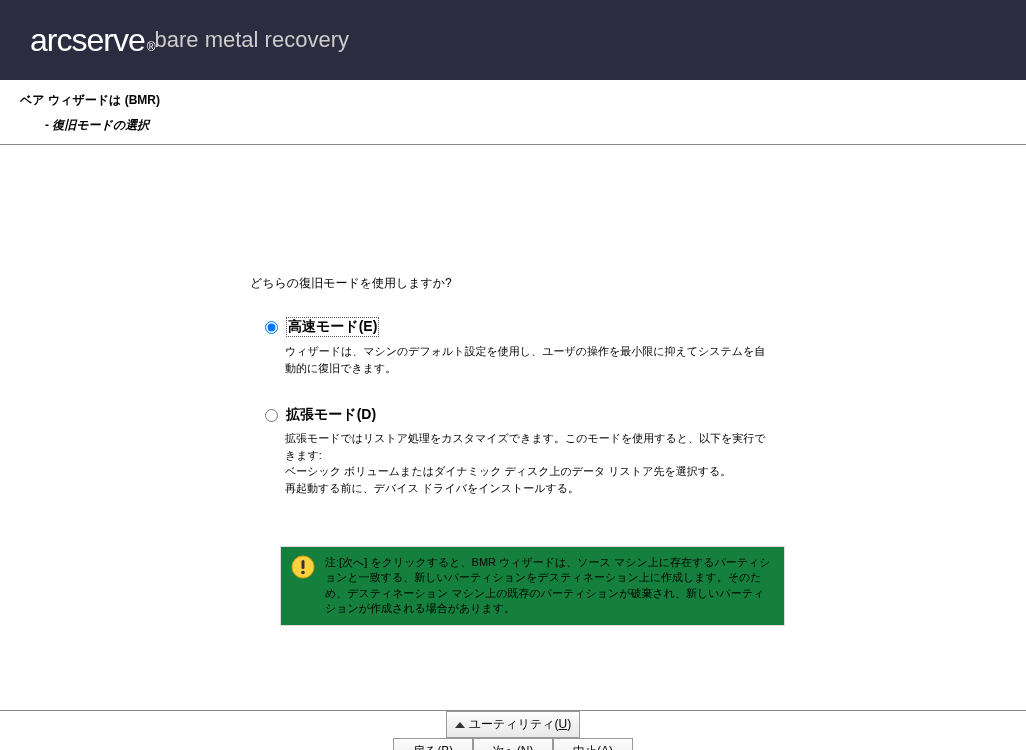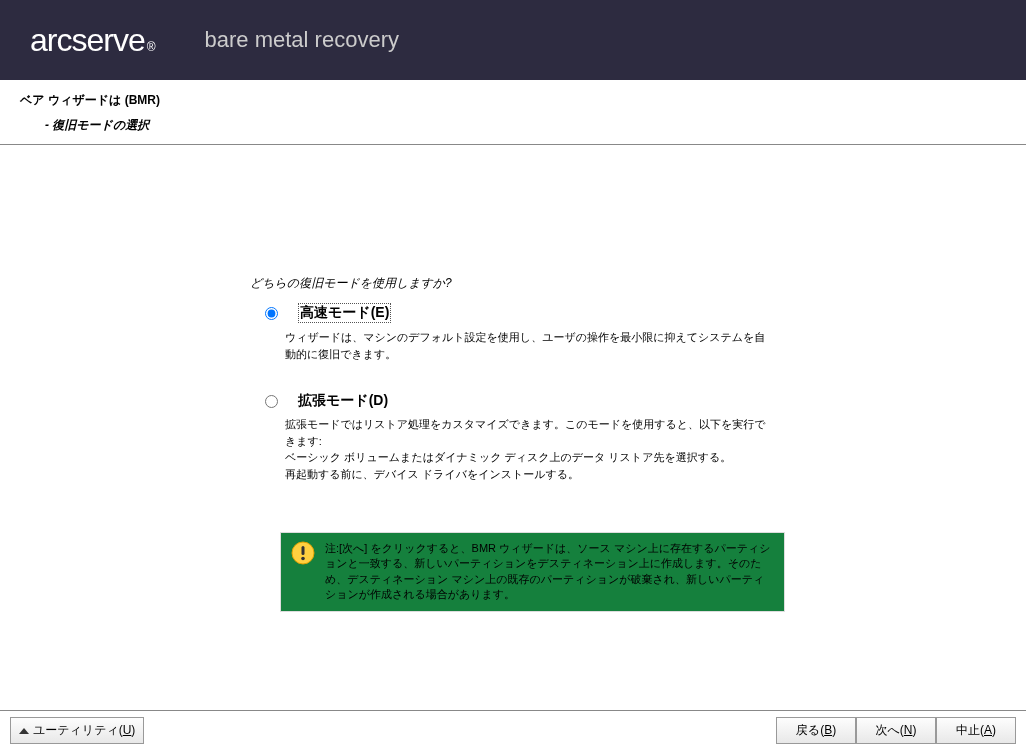--- a/index.html
+++ b/index.html
@@ -14,21 +14,20 @@
       width: 1026px;
       height: 750px;
       overflow: hidden;
     }
     .header {
       background: #2d2b40;
       height: 80px;
       display: flex;
       align-items: center;
       padding: 0 30px;
-      gap: 50px;
     }
     .logo {
       color: #fff;
       font-size: 32px;
       font-weight: 300;
       letter-spacing: -1px;
       display: flex;
       align-items: baseline;
     }
     .logo-text {
@@ -58,34 +57,33 @@
     }
     .divider {
       border: none;
       border-top: 1px solid #888;
       margin: 0;
     }
     .content {
       padding: 130px 0 0 250px;
     }
     .question {
-      margin-bottom: 11px;
-      font-size: 12px;
-      font-style: italic;
+      margin-bottom: 25px;
+      font-size: 12px;
     }
     .option-group {
       margin-left: 15px;
     }
     .option {
       margin-bottom: 30px;
     }
     .option-row {
       display: flex;
       align-items: center;
-      gap: 20px;
+      gap: 8px;
     }
     .option-row input[type="radio"] {
       width: 13px;
       height: 13px;
     }
     .option-label {
       font-size: 14px;
       font-weight: bold;
     }
     .option-label.dotted {
@@ -122,20 +120,21 @@
       bottom: 0;
       left: 0;
       right: 0;
       height: 40px;
       background: #fff;
       border-top: 1px solid #888;
       display: flex;
       align-items: center;
       justify-content: space-between;
       padding: 0 10px;
+      flex-direction: column;
     }
     .footer-left {
       display: flex;
       align-items: center;
     }
     .footer-right {
       display: flex;
     }
     .btn {
       background: linear-gradient(#fdfdfd, #e8e8e8);

